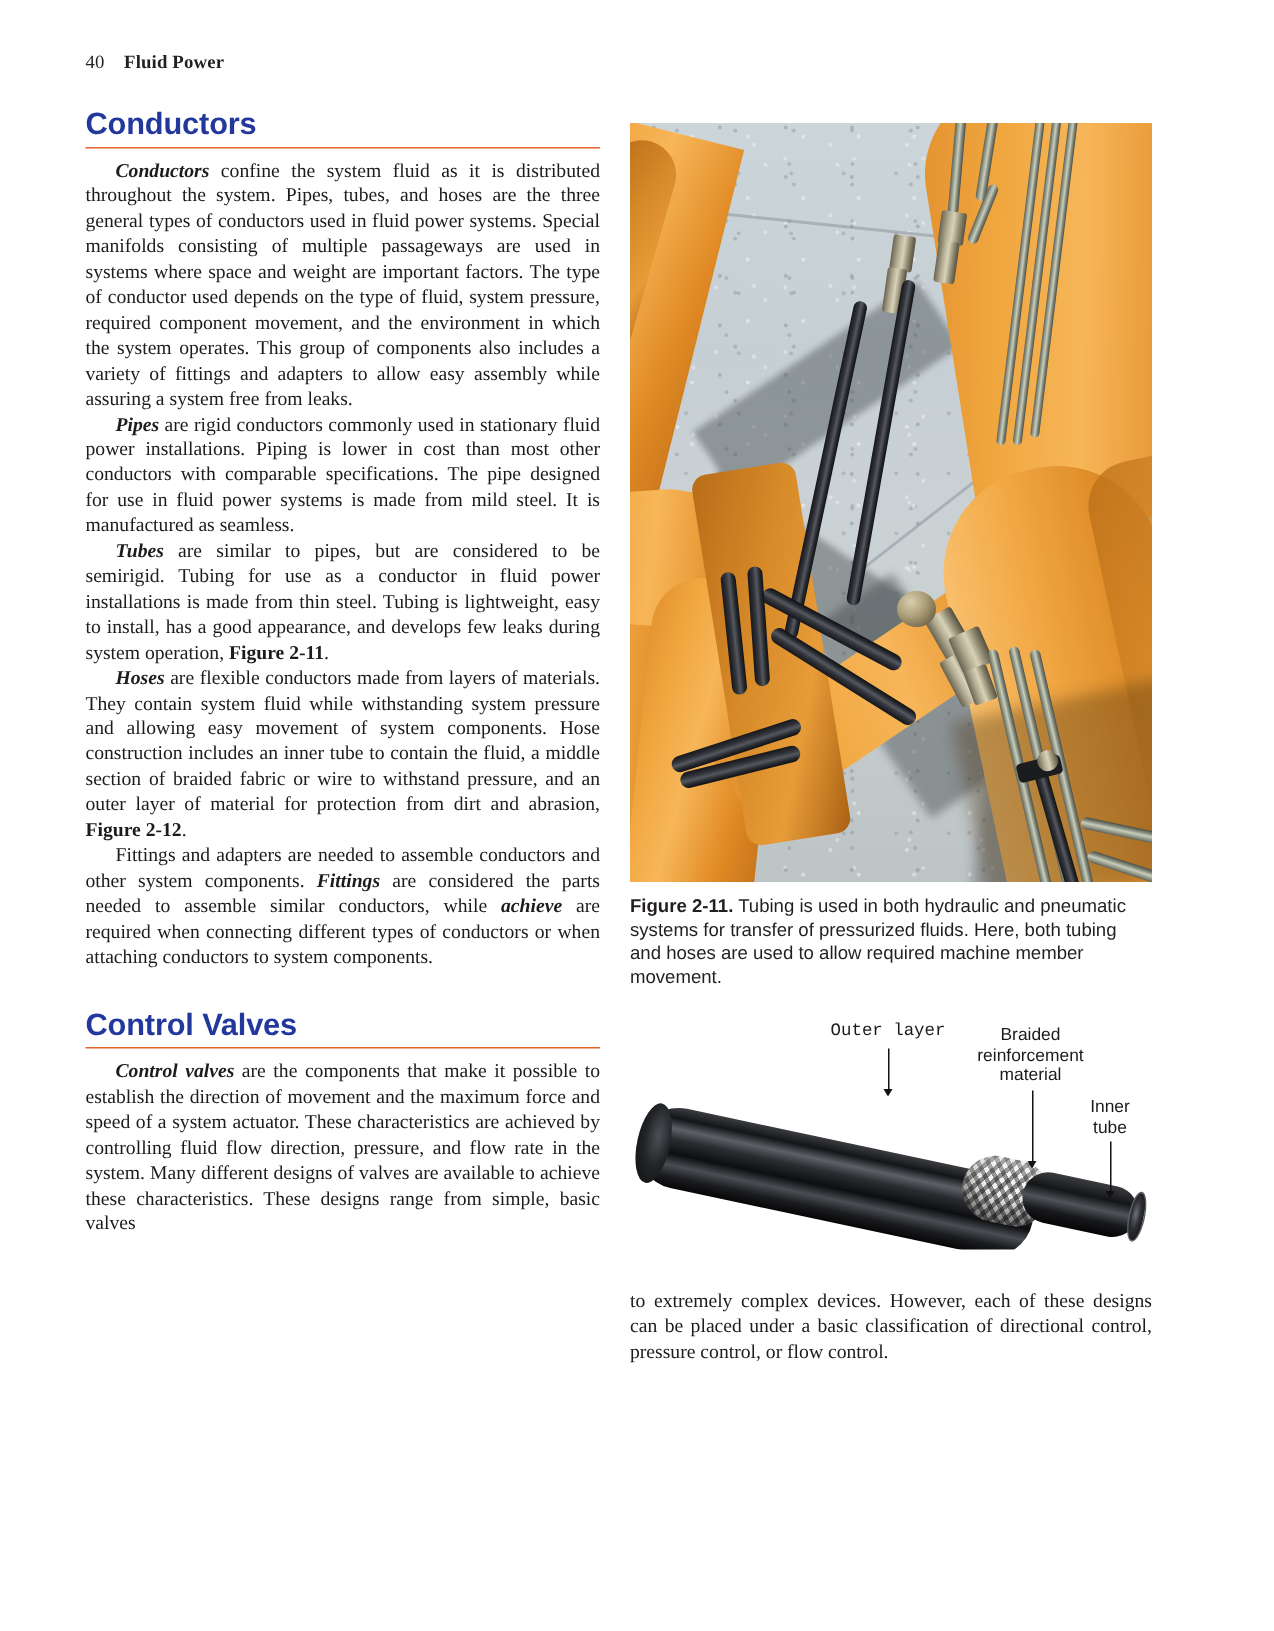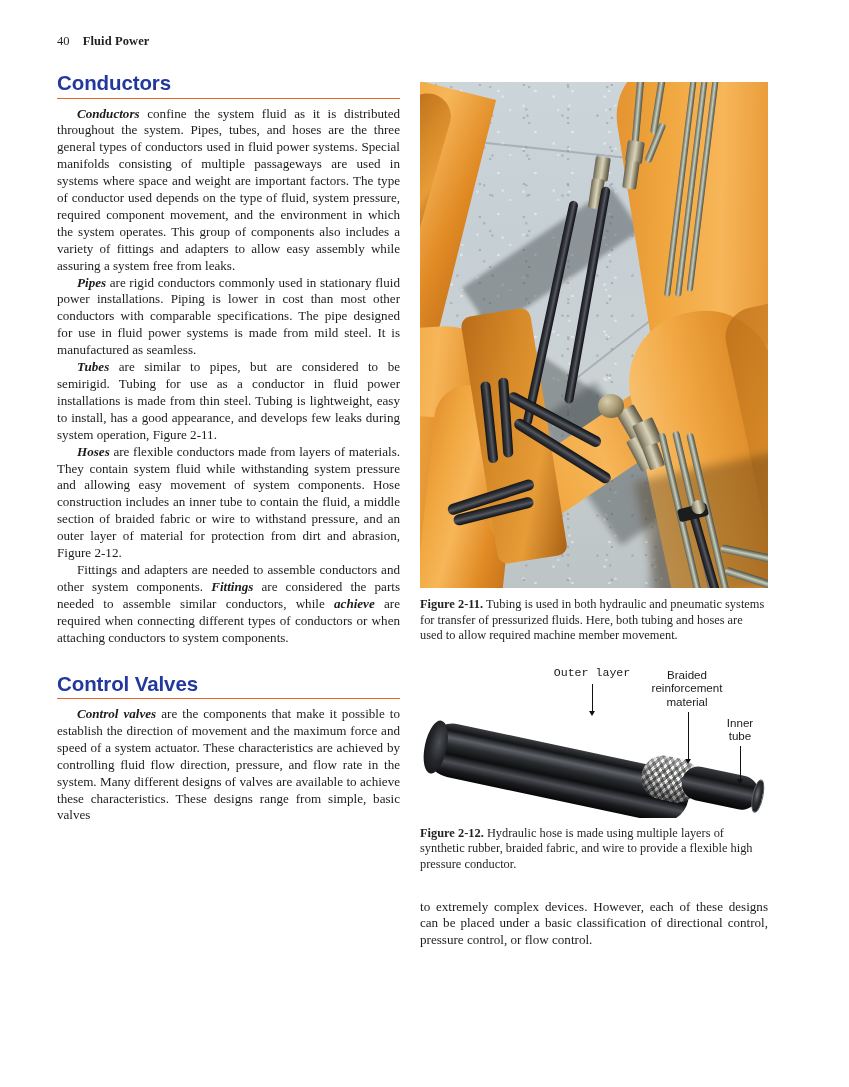--- a/index.html
+++ b/index.html
@@ -87,26 +87,26 @@
     hyphens: manual;
   }
   p.body + p.body {
     margin-top: 0;
   }
   p.body i, p.body em {
     font-weight: 700;
     font-style: italic;
   }
   p.body b, p.body strong {
-    font-weight: 400;
+    font-weight: 700;
   }
 
   
   .caption {
-    font-family: Liberation Serif, serif;
+    font-family: Liberation Sans, sans-serif;
     font-size: 12.4px;
     line-height: 15.6px;
     color: #231f20;
     text-align: left;
     margin: 0;
   }
   .caption .cap-label {
     font-weight: 700;
   }
 
@@ -401,20 +401,17 @@
       <div class="hd-label" style="left:216px; top:2px; width:102px;">Braided
 reinforcement
 material</div>
       <div class="hd-arrow" style="left:268px; top:46px; height:48px;"></div>
 
       <div class="hd-label" style="left:296px; top:50px; width:48px;">Inner
 tube</div>
       <div class="hd-arrow" style="left:320px; top:80px; height:34px;"></div>
     </div>
 
-    <p class="caption" style="margin-top:8px;">
-      <span class="cap-label">Figure 2-12.</span><span> Hydraulic hose is made using multiple layers of synthetic rubber, braided fabric, and wire to provide a flexible high pressure conductor.</span>
-    </p>
 
     <p class="body" style="margin-top:26px; text-indent:0;"><span>to extremely complex devices. However, each of these designs can be placed under a basic classification of directional control, pressure control, or flow control.</span></p>
   </div>
 
 </div>
 
 </body></html>

